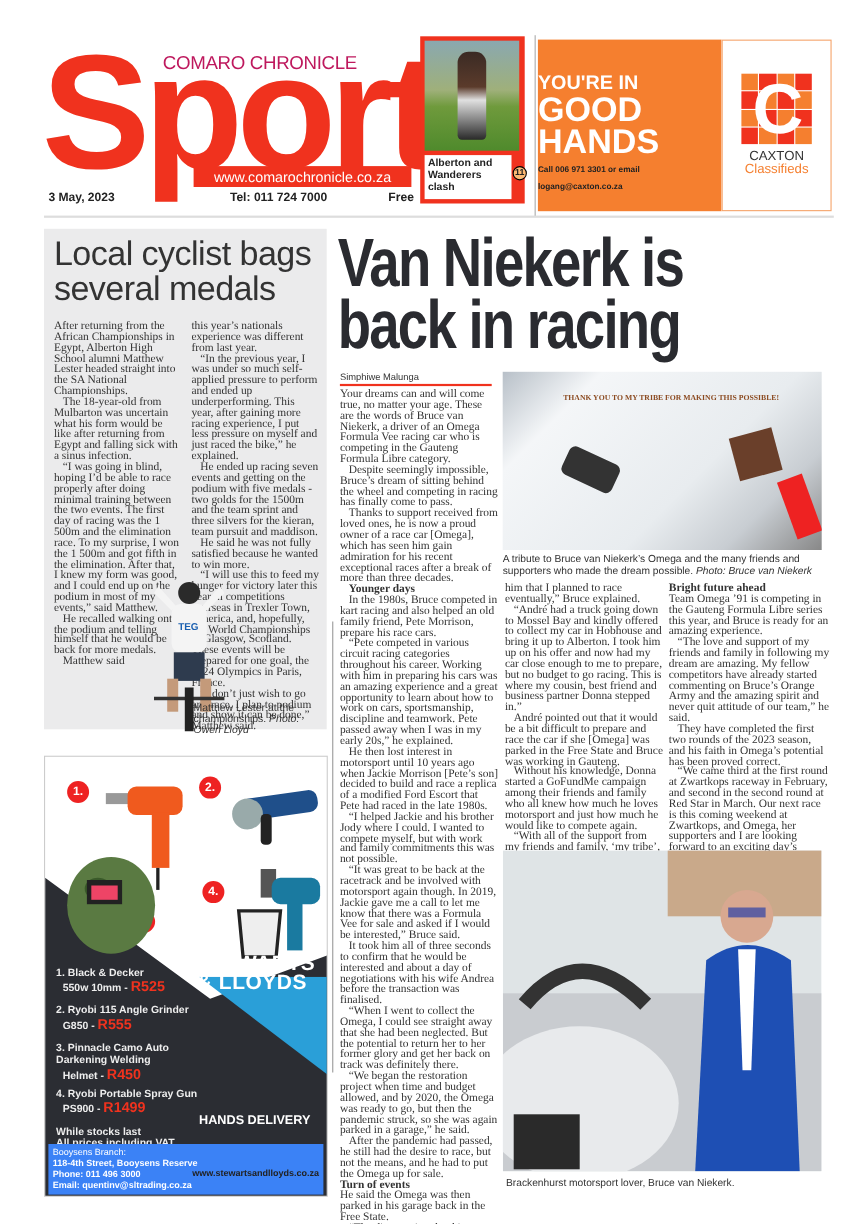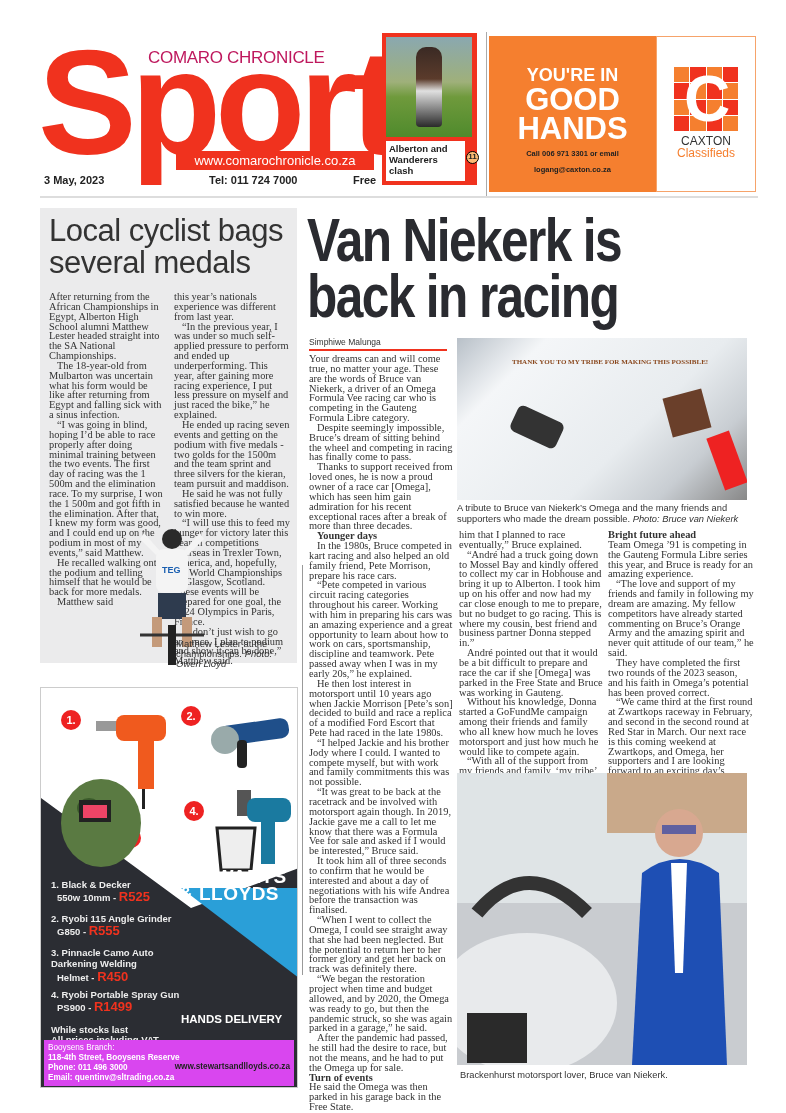--- a/index.html
+++ b/index.html
@@ -11,21 +11,21 @@
 #url{left:176px;top:151px;width:198px;height:19px;background:#f0321e;color:#fff;font-family:"Liberation Sans",sans-serif;font-size:13px;line-height:19px;text-align:center}
 #date{left:44px;top:174px;font-family:"Liberation Sans",sans-serif;font-weight:bold;font-size:11px}
 #tel{left:209px;top:174px;font-family:"Liberation Sans",sans-serif;font-weight:bold;font-size:11px}
 #free{left:353px;top:174px;font-family:"Liberation Sans",sans-serif;font-weight:bold;font-size:11px}
 #teaser{left:382px;top:33px;width:95px;height:152px;background:#f0321e;padding:4px}
 #teaser .ph{width:86px;height:100px;background:linear-gradient(180deg,#8aa8b0 0%,#9fb07a 45%,#6f9a3c 60%,#4f8a2c 100%);position:relative}
 #teaser .ph .pl{position:absolute;left:30px;top:10px;width:26px;height:80px;background:linear-gradient(180deg,#3a2a24 0%,#5b3b2b 40%,#e0e0e0 55%,#2a2a2a 100%);border-radius:10px 10px 4px 4px}
 #teaser .cap{background:#fff;margin-top:4px;height:40px;padding:2px 3px;font-family:"Liberation Sans",sans-serif;font-weight:bold;font-size:9.5px;line-height:11px;position:relative;width:79px}
 #teaser .pg{position:absolute;right:-14px;top:10px;width:13px;height:13px;border-radius:50%;background:#fdba74;border:1.5px solid #000;font-size:8px;line-height:10px;text-align:center}
 #vrule{left:486px;top:32px;width:1px;height:165px;background:#aaa}
-#ad1{left:489px;top:36px;width:167px;height:156px;background:#f57f2f;color:#fff;text-align:center;font-family:"Liberation Sans",sans-serif}
+#ad1{left:489px;top:36px;width:167px;height:156px;background:#f57f2f;color:#fff;font-family:"Liberation Sans",sans-serif}
 #ad1 .l1{font-size:18px;font-weight:bold;margin-top:29px;line-height:20px}
 #ad1 .l2{font-size:31px;font-weight:bold;line-height:29px}
 #ad1 .c{font-size:7.5px;color:#222;font-weight:bold;margin-top:6px;line-height:10px}
 #ad2{left:656px;top:36px;width:100px;height:156px;background:#fff;border:1px solid #f6a36a;text-align:center;font-family:"Liberation Sans",sans-serif}
 #logo{margin:30px auto 0;width:64px;height:64px;display:grid;grid-template-columns:repeat(4,1fr);gap:1px;position:relative}
 #logo span{background:#f57f2f}
 #logo span.r{background:#f0321e}
 #logo .C{position:absolute;left:10px;top:6px;font-size:64px;line-height:52px;font-weight:bold;color:#fff}
 #ad2 .cx{font-size:12px;color:#333;margin-top:4px;line-height:12px}
 #ad2 .cl{font-size:12px;color:#f57f2f;line-height:13px}
@@ -42,21 +42,21 @@
 
 #toolad{left:40px;top:687px;width:258px;height:401px;background:#fff;border:1px solid #ccc;overflow:hidden}
 #toolad .dark{position:absolute;left:0;top:0;width:258px;height:401px;background:#2b2d33;clip-path:polygon(0 110px,150px 220px,258px 180px,258px 401px,0 401px)}
 #toolad .blue{position:absolute;left:0;top:0;width:258px;height:401px;background:#2a9fd8;clip-path:polygon(140px 200px,258px 200px,258px 290px)}
 .num{position:absolute;width:20px;height:20px;border-radius:50%;background:#e22;color:#fff;font-family:"Liberation Sans",sans-serif;font-weight:bold;font-size:11px;line-height:20px;text-align:center}
 .tool{position:absolute}
 .tl{position:absolute;left:10px;font-family:"Liberation Sans",sans-serif;font-weight:bold;font-size:9.5px;color:#eee;line-height:11px}
 .tl .p{color:#f0321e;font-size:13px}
 #sl{position:absolute;left:136px;top:180px;width:104px;text-align:center;font-family:"Liberation Sans",sans-serif;font-weight:900;font-size:19px;line-height:17px;color:#fff;letter-spacing:0.5px}
 #fd{position:absolute;left:140px;top:315px;font-family:"Liberation Sans",sans-serif;font-weight:bold;font-size:11.5px;color:#fff}
-#branch{position:absolute;left:3px;top:340px;width:250px;height:52px;background:#d946ef;font-family:"Liberation Sans",sans-serif;font-size:8.2px;color:#fff;padding:3px 4px;line-height:10px}
+#branch{position:absolute;left:3px;top:340px;width:250px;height:52px;background:#3b82f6;font-family:"Liberation Sans",sans-serif;font-size:8.2px;color:#fff;padding:3px 4px;line-height:10px}
 #branch .w{position:absolute;right:4px;top:22px;font-weight:bold;color:#222}
 
 #h1{left:307px;top:212px;font-family:"Liberation Sans",sans-serif;font-weight:bold;font-size:62px;line-height:56px;color:#2a2b30;letter-spacing:-2px;transform:scaleX(0.8);transform-origin:left top;white-space:nowrap}
 #byline{left:309px;top:337px;font-family:"Liberation Sans",sans-serif;font-size:8.5px;color:#333}
 #redline{left:309px;top:349px;width:138px;height:2px;background:#f0321e}
 #vline{left:302px;top:565px;width:1px;height:410px;background:#999}
 #carph{left:457px;top:338px;width:290px;height:162px;background:linear-gradient(135deg,#b8c0c8 0%,#f4f6f8 20%,#e8ecef 60%,#c8cdd2 80%,#888 100%);overflow:hidden}
 #carph .sig{position:absolute;font-size:6px;color:#8b4a20;font-family:"Liberation Serif",serif;font-style:italic}
 #carph .vent{position:absolute;left:55px;top:75px;width:50px;height:28px;background:#333;transform:rotate(25deg);border-radius:6px}
 #carph .perm{position:absolute;right:8px;top:95px;width:24px;height:55px;background:#e22;transform:rotate(-20deg)}

